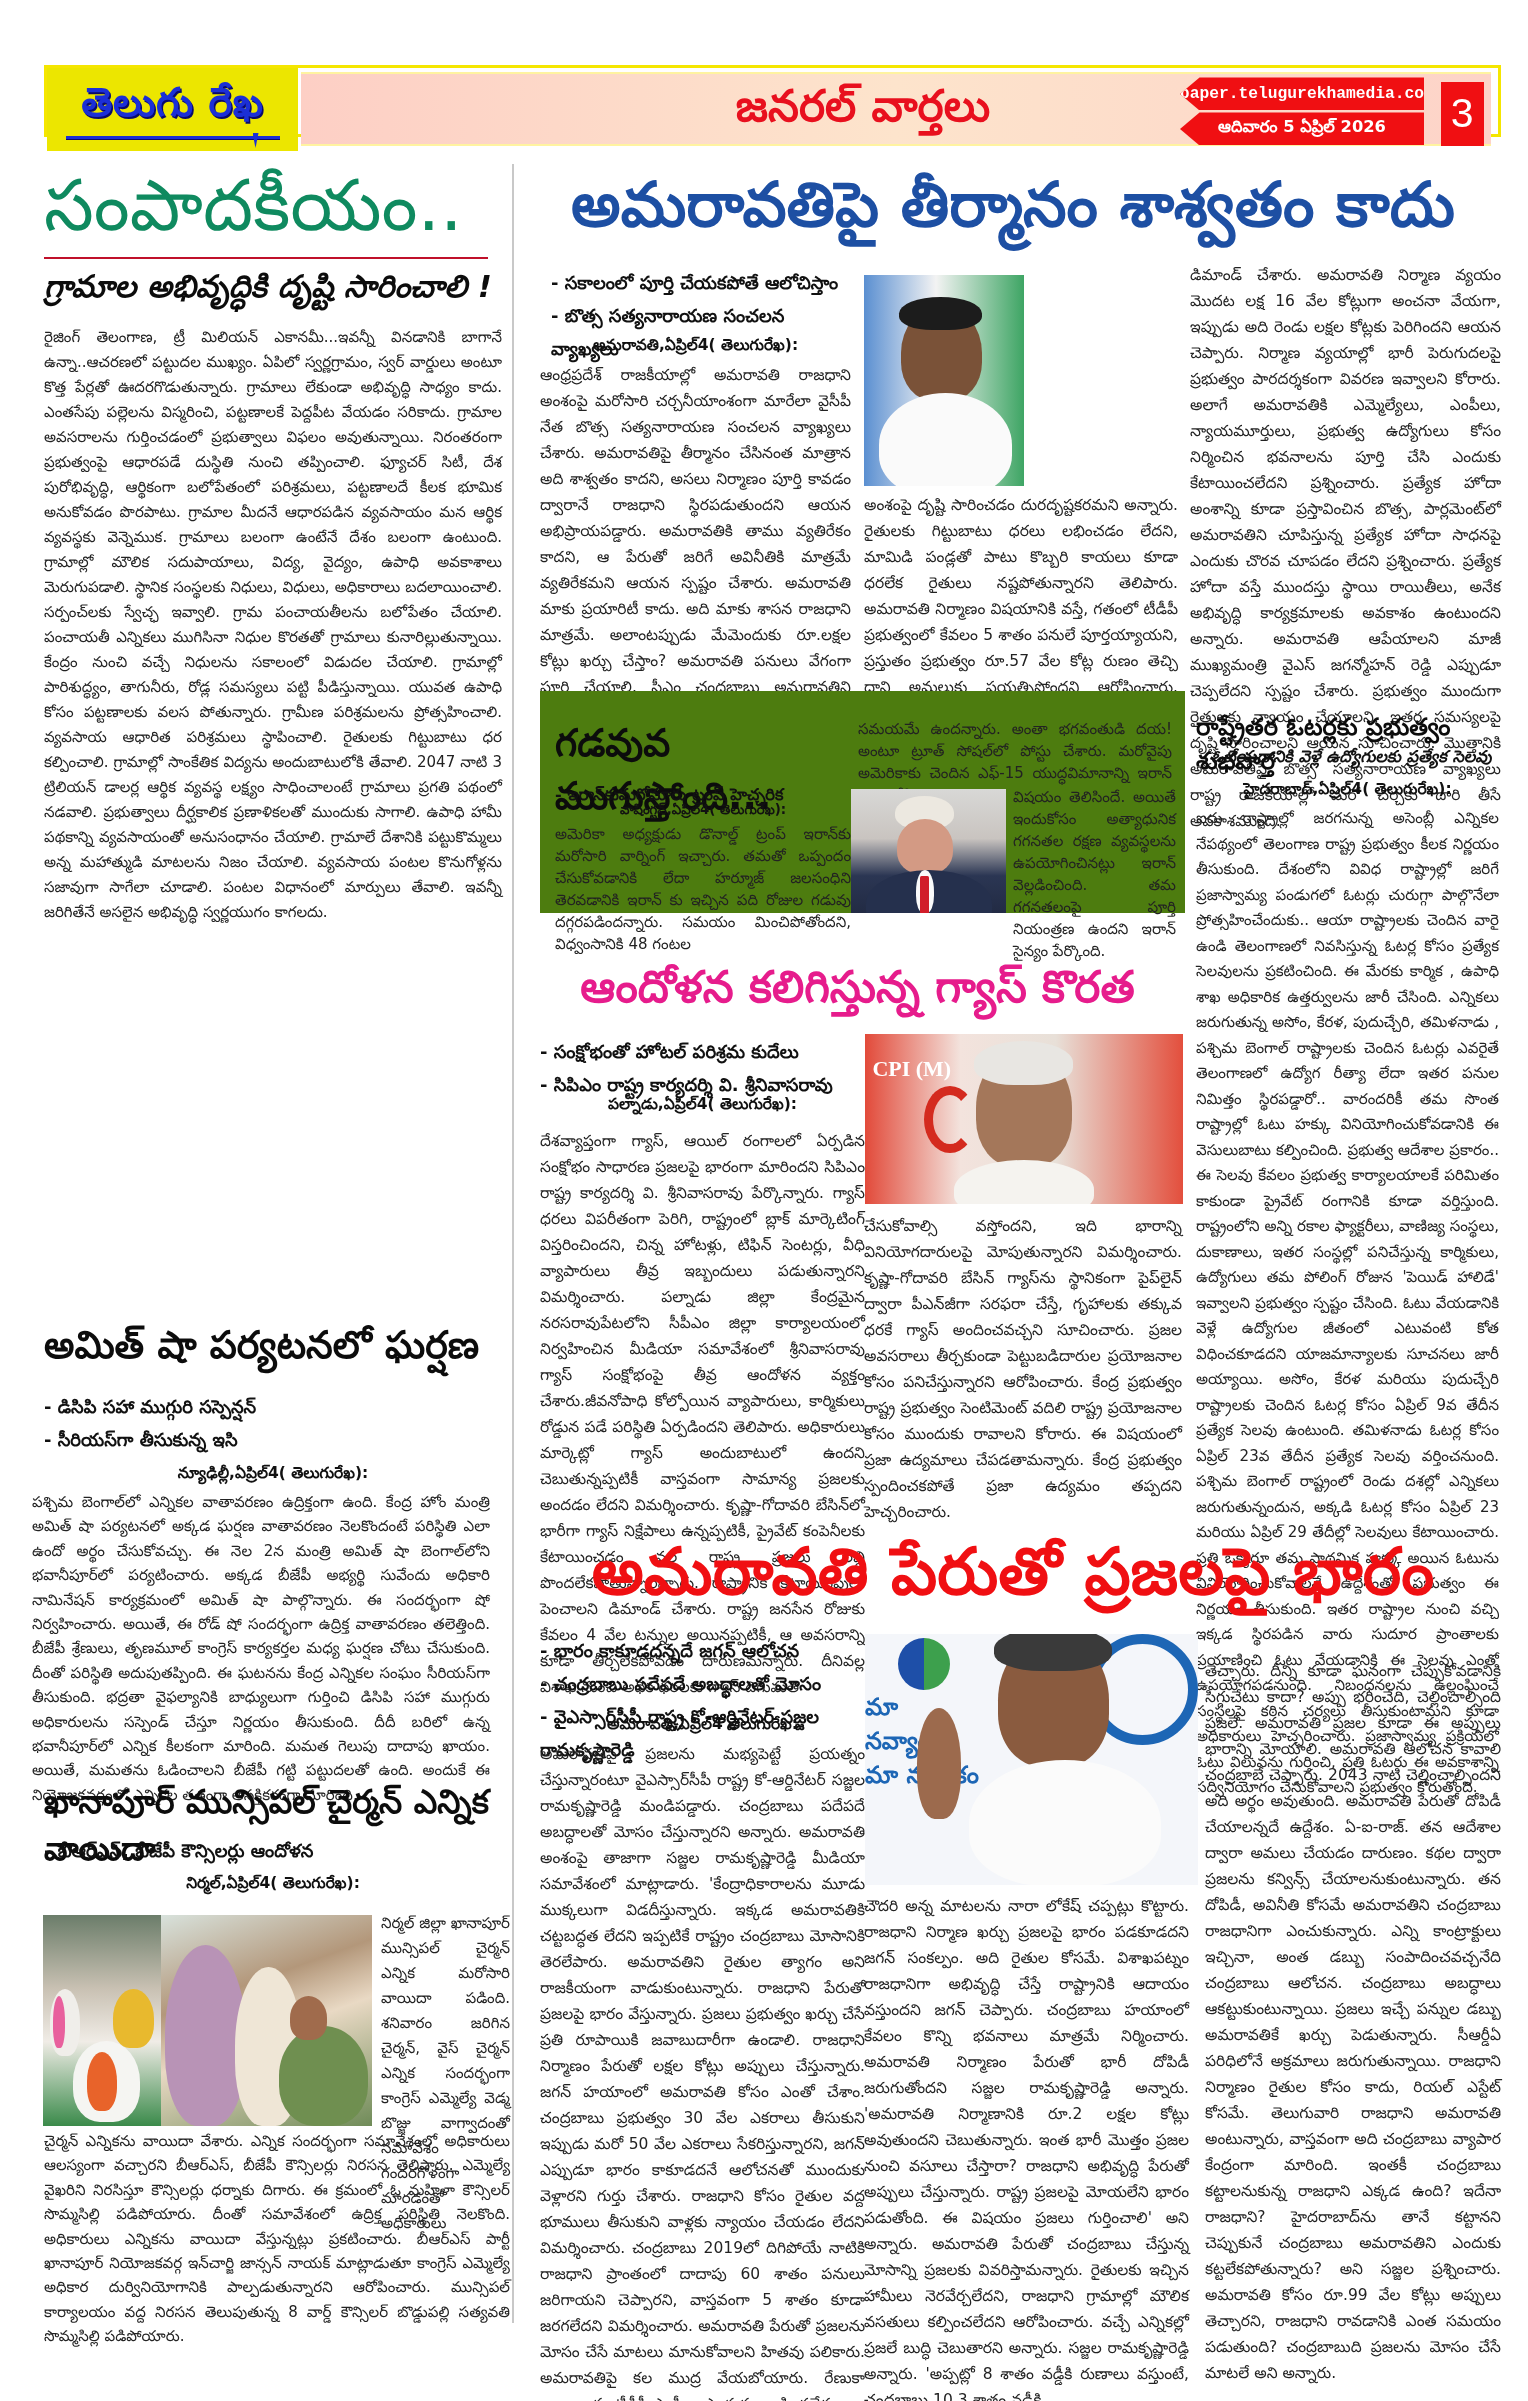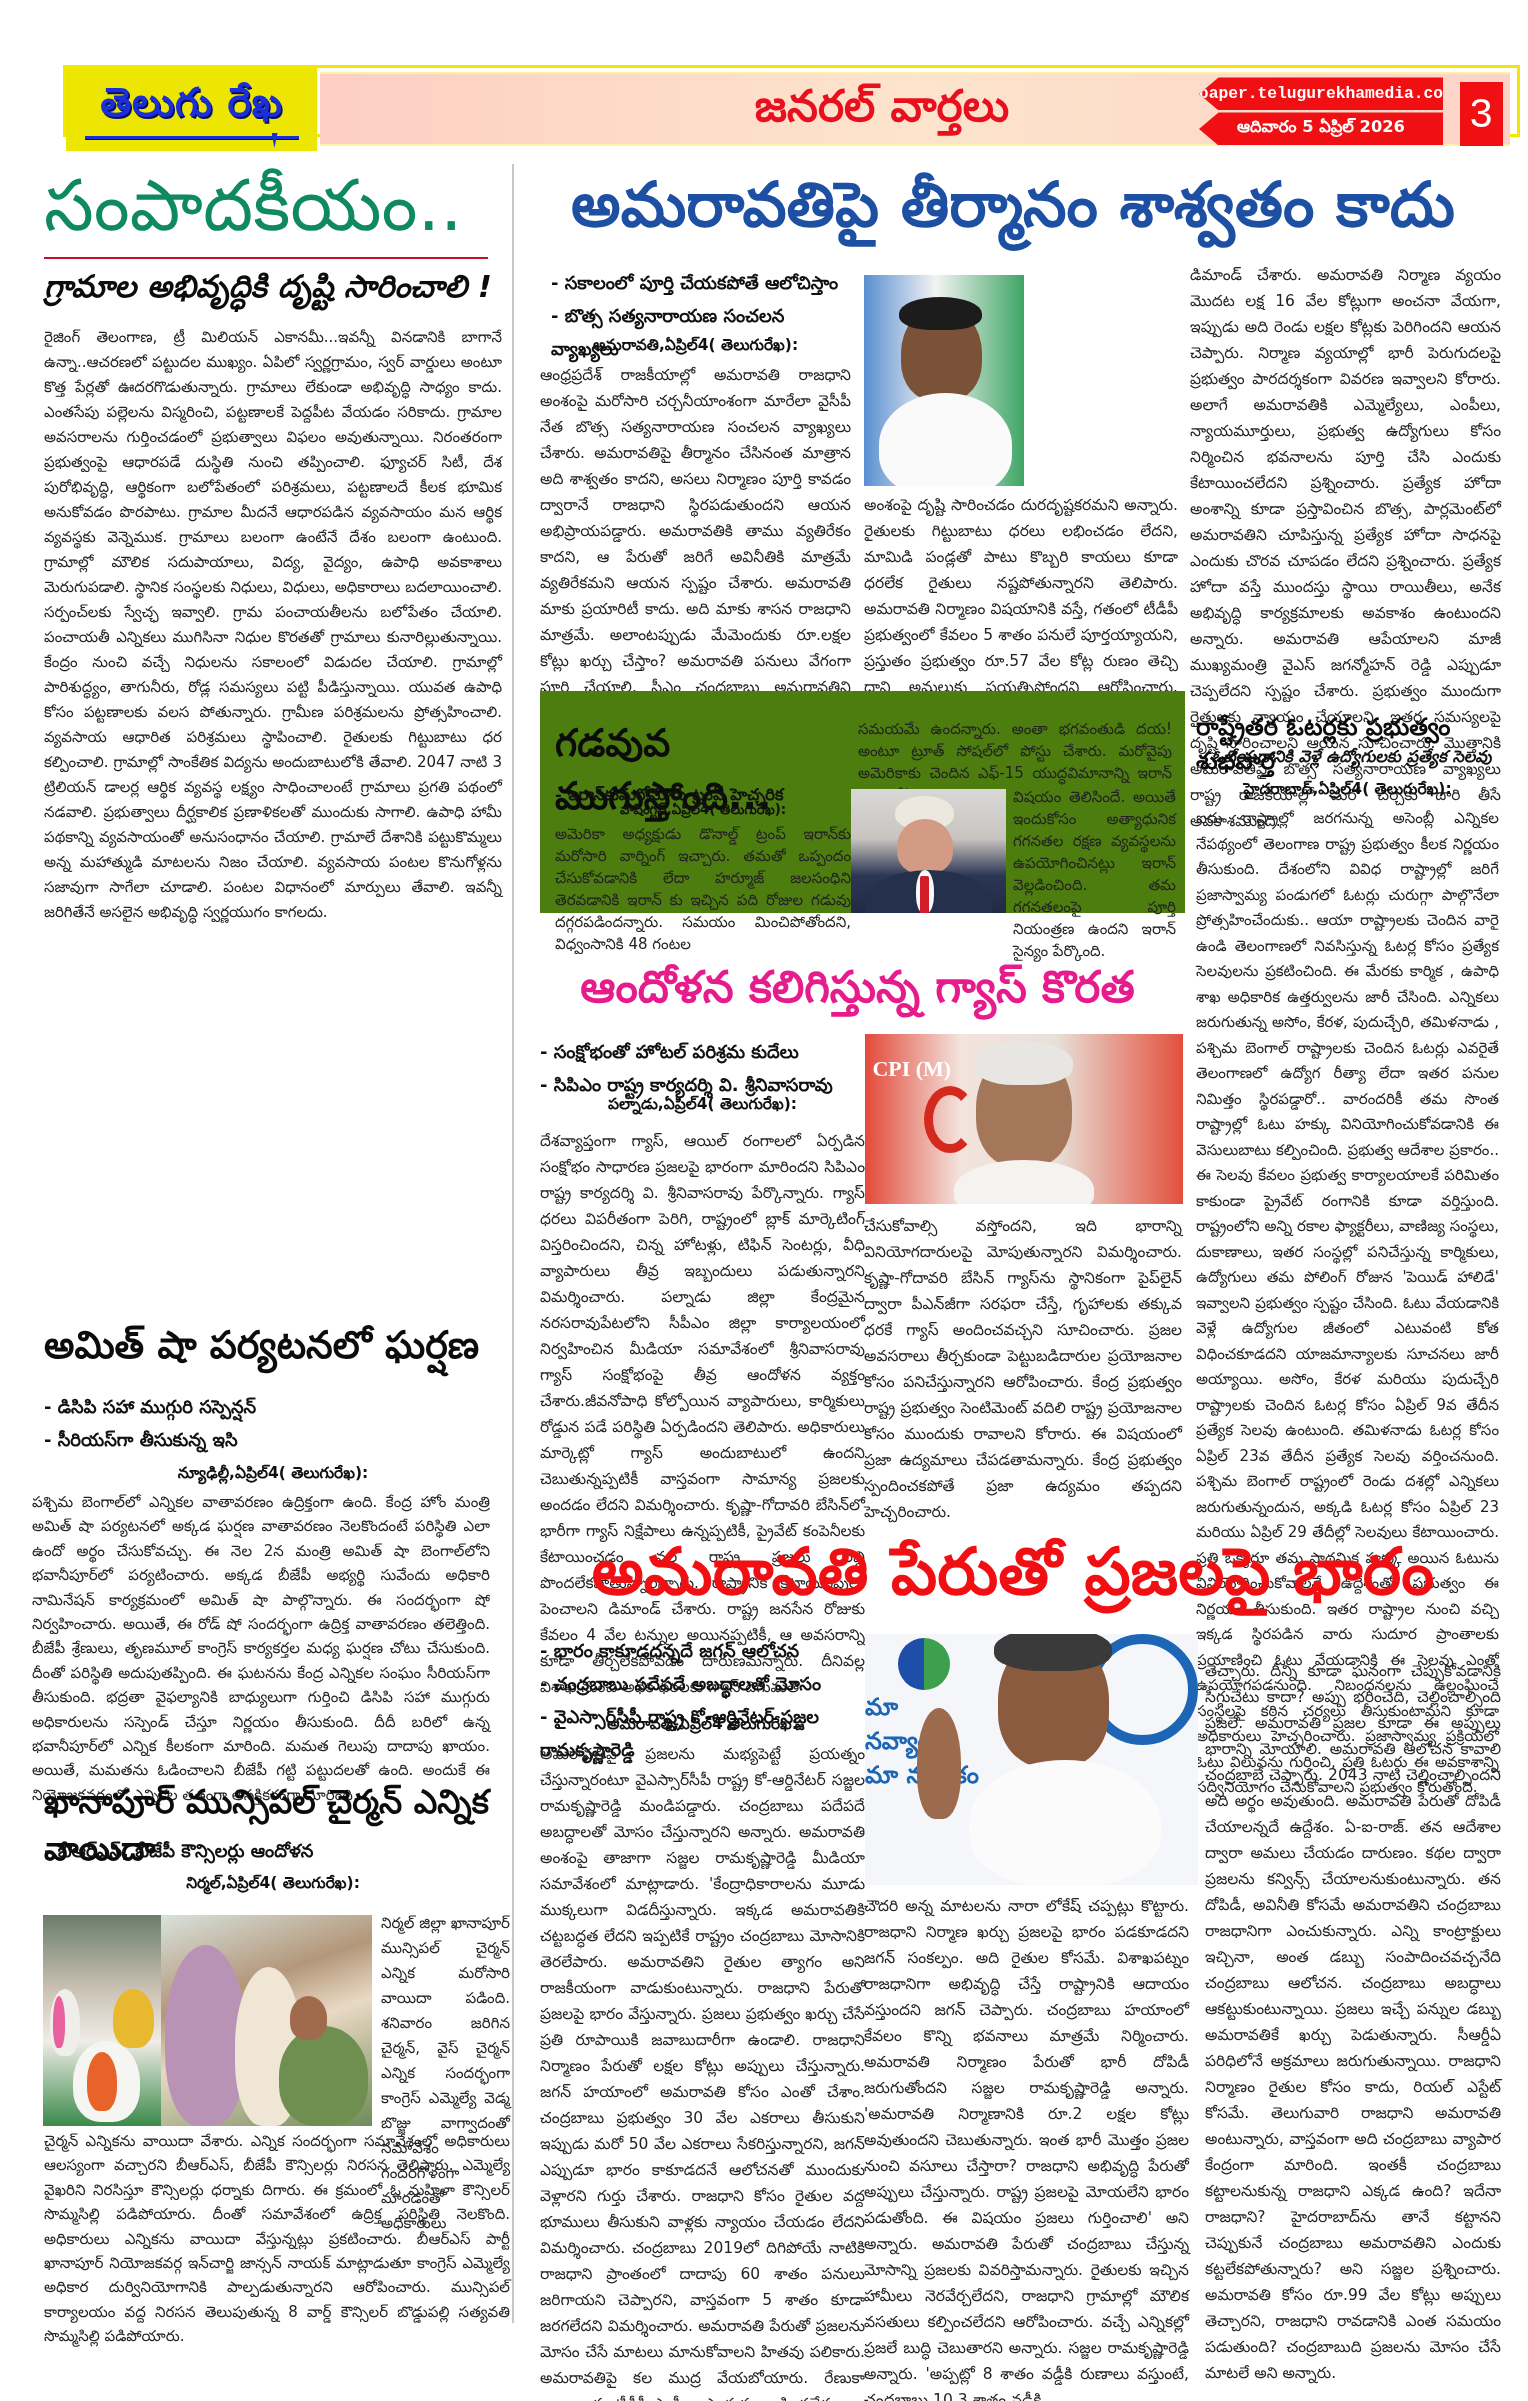--- a/index.html
+++ b/index.html
@@ -1,21 +1,21 @@
 <!DOCTYPE html>
 <html style="font-size:12px"><head>
 <meta charset="utf-8">
 <style>
   * { box-sizing: border-box; margin: 0; padding: 0; }
   html, body { width: 1528px; height: 2401px; background: #ffffff; overflow: hidden; }
   body { position: relative; font-family: "DejaVu Sans", sans-serif; color: #1a1a1a; }
   .abs { position: absolute; }
 
   
-  #header { left: 44px; top: 65px; width: 1457px; height: 72px; border: 3px solid #f5e600; background: #fff; margin-left: 19px; }
+  #header { left: 44px; top: 65px; width: 1457px; height: 72px; border: 3px solid #f5e600; background: #fff; }
   #logo-box { left: 0; top: 0; width: 251px; height: 83px; background: #ece600; display: flex; align-items: center; justify-content: center; flex-direction: column; }
   #logo-text { font-family: "DejaVu Sans", sans-serif; font-weight: bold; font-size: 40px; color: #1b2fd6; text-shadow: 1.5px 1.5px 0 #0a0a6a; letter-spacing: 0.7px; }
   #logo-underline { width: 214px; height: 4.4px; background: #1b2fd6; border-bottom: 1.5px solid #0a0a6a; margin-top: 1.5px; position: relative; }
   #logo-nib { position: absolute; right: 21px; top: -3px; width: 6px; height: 15px; background: #1b2fd6; clip-path: polygon(50% 100%, 0 0, 100% 0); }
   #band { left: 254px; top: 4.4px; width: 1190px; height: 74px; background: linear-gradient(90deg, #fdcfc5 0%, #fde4cc 50%, #fdd3c8 100%); border-top: 2.2px solid #fff3a0; border-bottom: 2.2px solid #fff3a0; }
   #section-title { left: 355px; top: 6px; width: 414px; text-align: center; font-size: 44px; font-weight: bold; color: #e8101e; }
   .tag { position: absolute; right: 67px; width: 244px; height: 33px; background: #f00f12; color: #fff; font-size: 16.3px; font-weight: bold; display: flex; align-items: center; justify-content: center; clip-path: polygon(8% 0, 100% 0, 100% 100%, 8% 100%, 0 50%); }
   #tag-url { top: 3px; font-family: Liberation Mono, monospace; }
   #tag-date { top: 38px; }
   #page-no { position: absolute; right: 7.4px; top: 7.4px; width: 43px; height: 64px; background: #f00f12; color: #fff; font-size: 41px; display: flex; align-items: center; justify-content: center; font-family: "Liberation Sans", sans-serif; }

